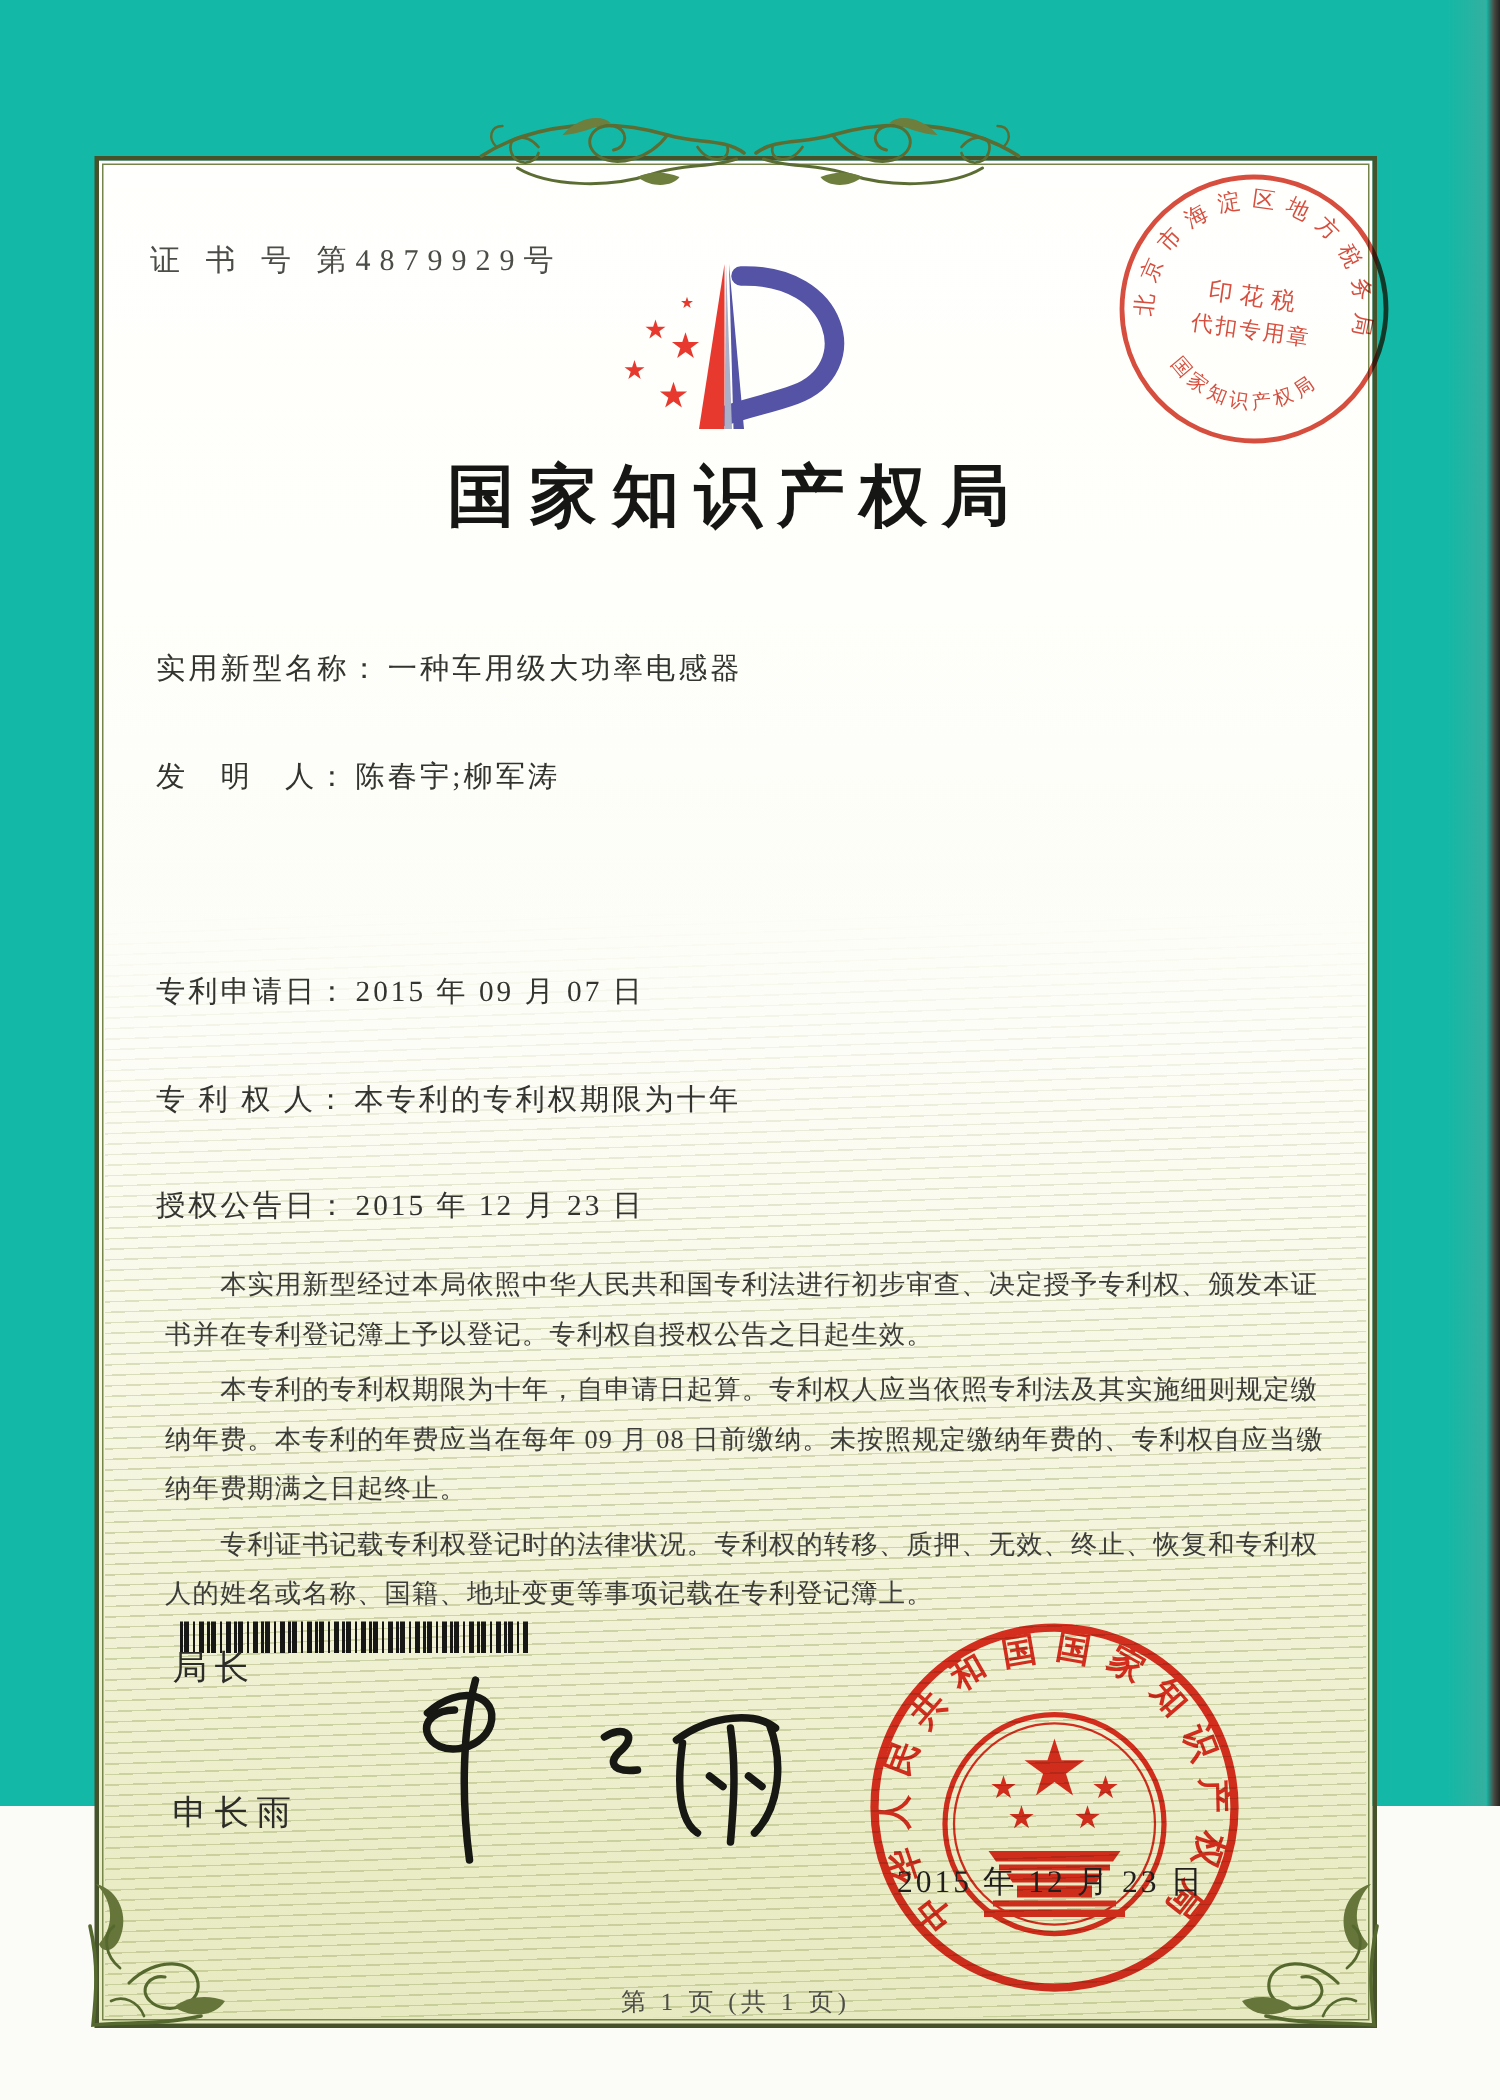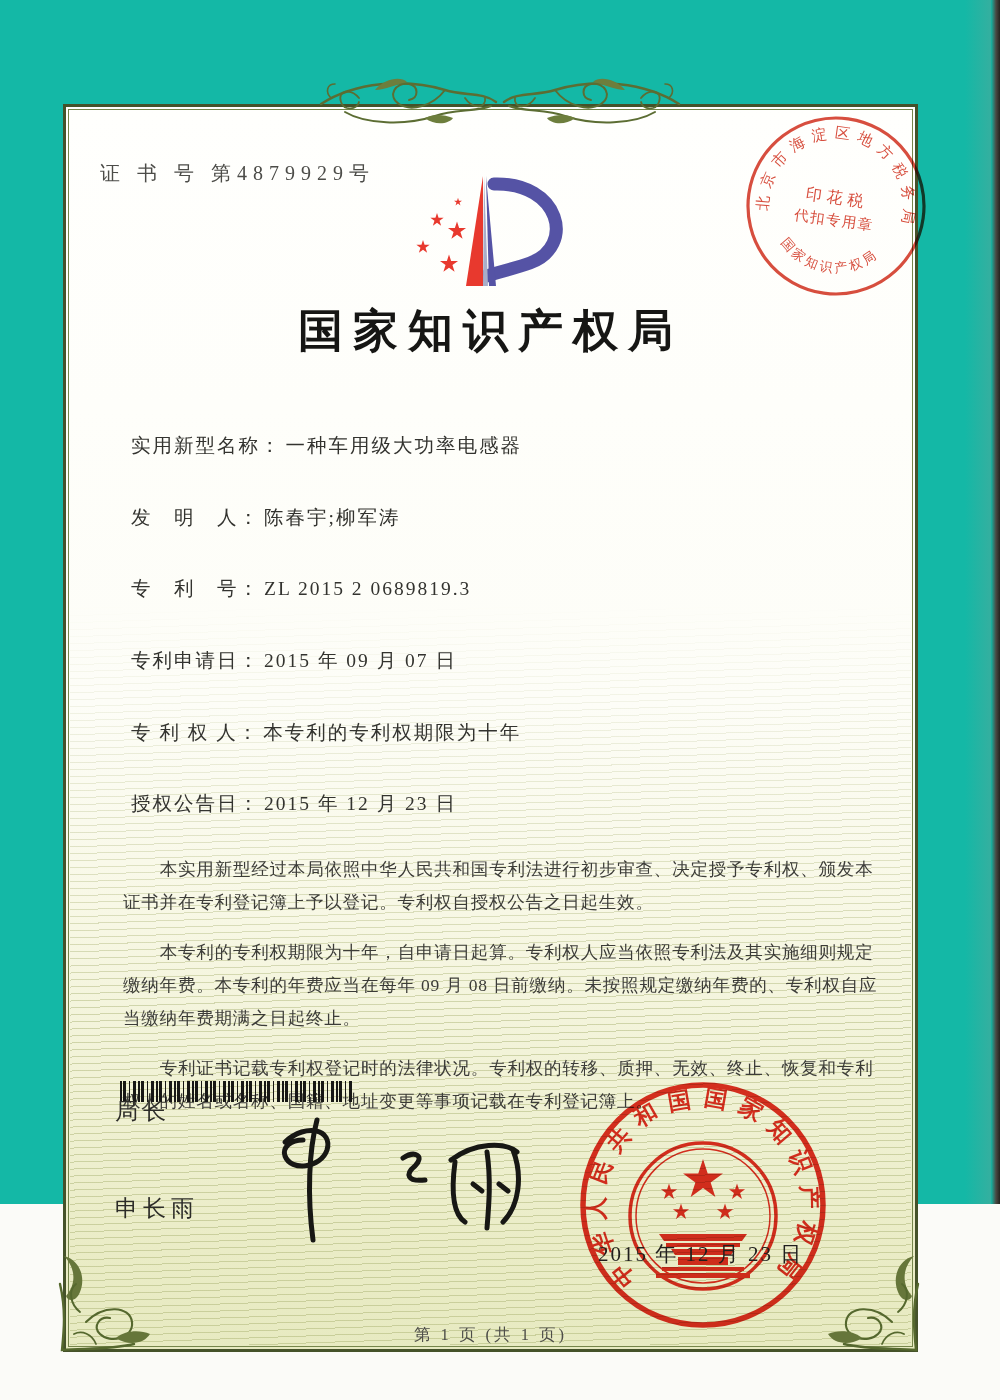--- a/index.html
+++ b/index.html
@@ -24,25 +24,25 @@
     mask-image:linear-gradient(180deg,transparent 0 40%,rgba(0,0,0,.65) 58%,#000 74%);}
 
   .ornament{position:absolute;z-index:3;}
 
   
   .cert-number{position:absolute;left:100px;top:160px;font-size:20px;letter-spacing:6px;
     color:#4c4c48;z-index:5;}
   .logo{position:absolute;left:380px;top:150px;width:220px;height:170px;z-index:5;}
   .title{position:absolute;left:63px;top:301px;width:855px;text-align:center;font-size:45px;
     font-weight:700;letter-spacing:10px;color:#161614;z-index:5;}
-  .field{position:absolute;left:131px;font-size:19.5px;color:#33332f;letter-spacing:2px;z-index:5;white-space:nowrap;}
+  .field{position:absolute;left:104px;font-size:19.5px;color:#33332f;letter-spacing:2px;z-index:5;white-space:nowrap;}
   .field .val{margin-left:4px;}
   .f0{top:432px}.f1{top:504px}.f2{top:575px}.f3{top:647px}.f4{top:719px}.f5{top:790px}
   .paras{position:absolute;left:106px;top:836px;width:792px;z-index:5;}
-  .paras p{margin:17px;font-size:17.5px;line-height:33px;text-indent:2.1em;
+  .paras p{margin:4px;font-size:17.5px;line-height:33px;text-indent:2.1em;
     letter-spacing:.8px;color:#3c3c38;}
   .barcode{position:absolute;left:120px;top:1081px;width:233px;height:21px;z-index:5;
     background:repeating-linear-gradient(90deg,#171715 0 2px,transparent 2px 3px,#171715 3px 6px,
       transparent 6px 9px,#171715 9px 10px,transparent 10px 13px,#171715 13px 16px,transparent 16px 18px);}
   .sig-label{position:absolute;left:115px;z-index:5;font-family:"Liberation Sans","DejaVu Sans",sans-serif;
     font-size:23px;letter-spacing:5px;color:#2c2c28;font-weight:500;}
   .sl0{top:1096px}.sl1{top:1193px}
   .signature{position:absolute;left:255px;top:1100px;width:270px;height:155px;z-index:6;}
   .date-stamp{position:absolute;left:598px;top:1240px;font-size:21px;letter-spacing:2px;
     color:#201f1d;z-index:7;}
@@ -113,21 +113,20 @@
     <use href="#st" transform="translate(57,70) scale(0.70)" fill="#e8392e"></use>
     <use href="#st" transform="translate(77,81) scale(0.95)" fill="#e8392e"></use>
     <use href="#st" transform="translate(43,97) scale(0.70)" fill="#e8392e"></use>
     <use href="#st" transform="translate(69,114) scale(0.95)" fill="#e8392e"></use>
   </svg>
 
   <div class="title">国家知识产权局</div>
 
   <div class="field f0"><span>实用新型名称：</span><span class="val">一种车用级大功率电感器</span></div>
   <div class="field f1"><span>发　明　人：</span><span class="val">陈春宇;柳军涛</span></div>
-  <div class="field f2"><span>专　利　号：</span><span class="val">ZL 2015 2 0689819.3</span></div>
   <div class="field f3"><span>专利申请日：</span><span class="val">2015 年 09 月 07 日</span></div>
   <div class="field f4"><span>专 利 权 人：</span><span class="val">本专利的专利权期限为十年</span></div>
   <div class="field f5"><span>授权公告日：</span><span class="val">2015 年 12 月 23 日</span></div>
 
   <div class="paras">
     <p>本实用新型经过本局依照中华人民共和国专利法进行初步审查、决定授予专利权、颁发本证书并在专利登记簿上予以登记。专利权自授权公告之日起生效。</p>
     <p>本专利的专利权期限为十年，自申请日起算。专利权人应当依照专利法及其实施细则规定缴纳年费。本专利的年费应当在每年 09 月 08 日前缴纳。未按照规定缴纳年费的、专利权自应当缴纳年费期满之日起终止。</p>
     <p>专利证书记载专利权登记时的法律状况。专利权的转移、质押、无效、终止、恢复和专利权人的姓名或名称、国籍、地址变更等事项记载在专利登记簿上。</p>
   </div>
 

